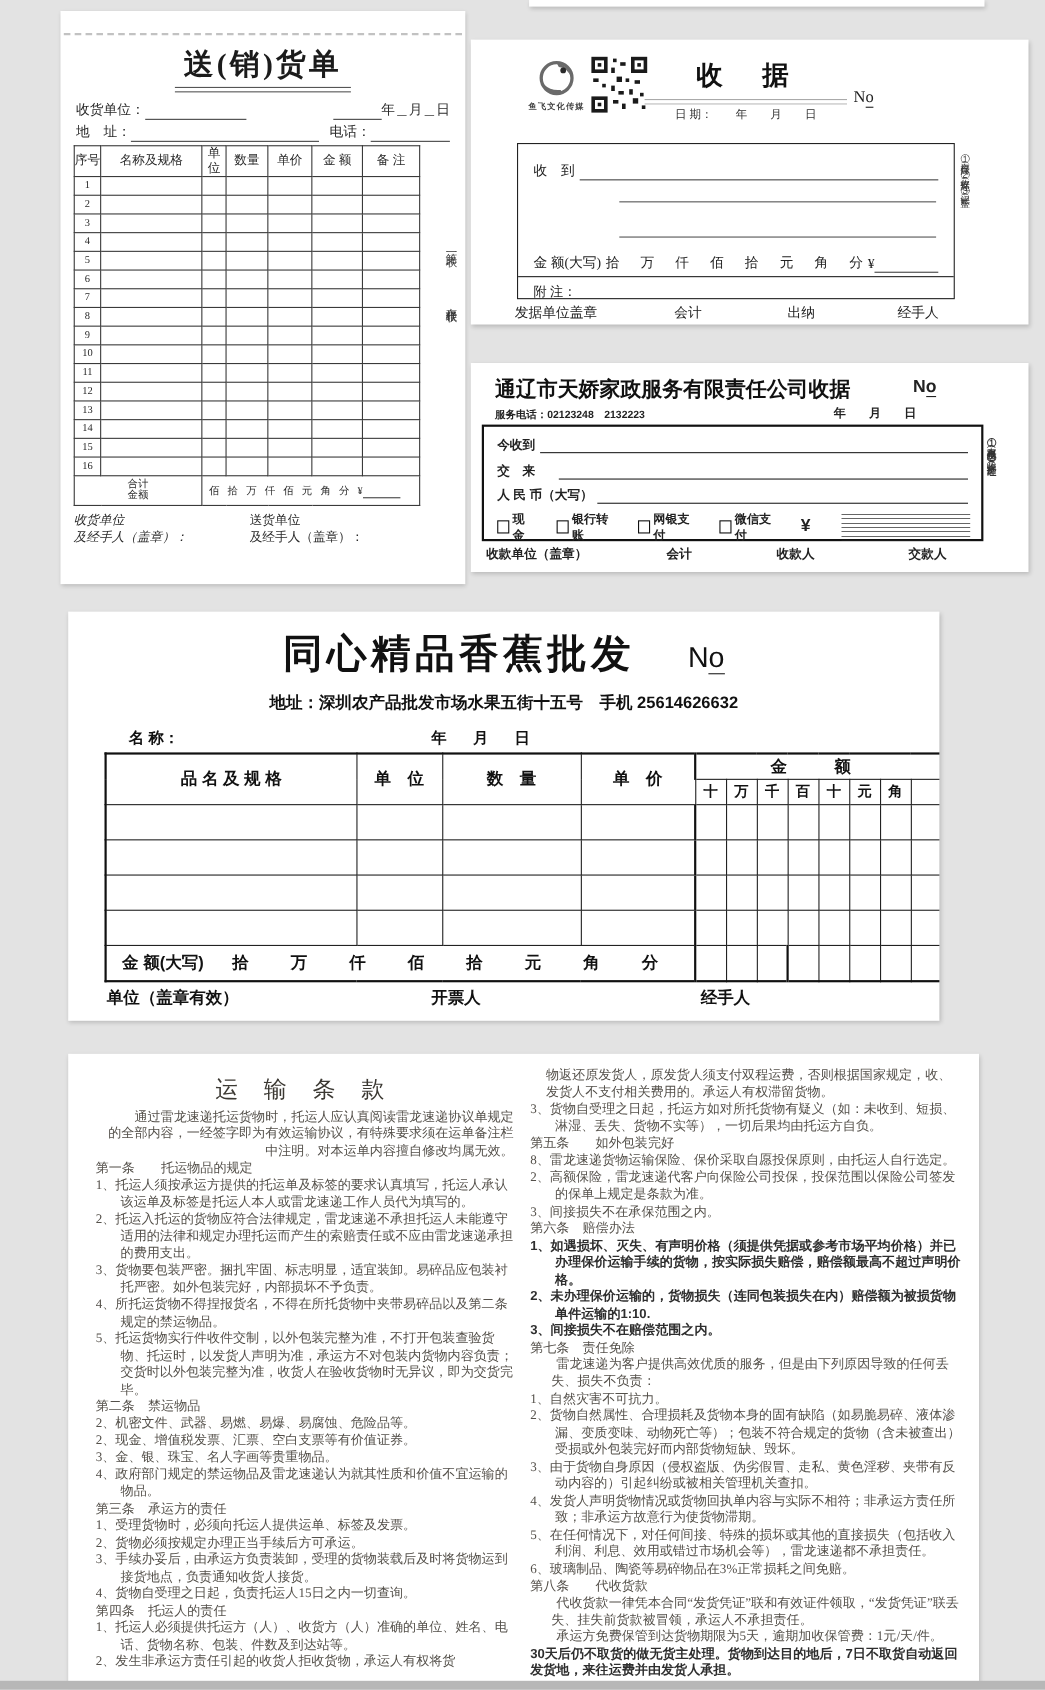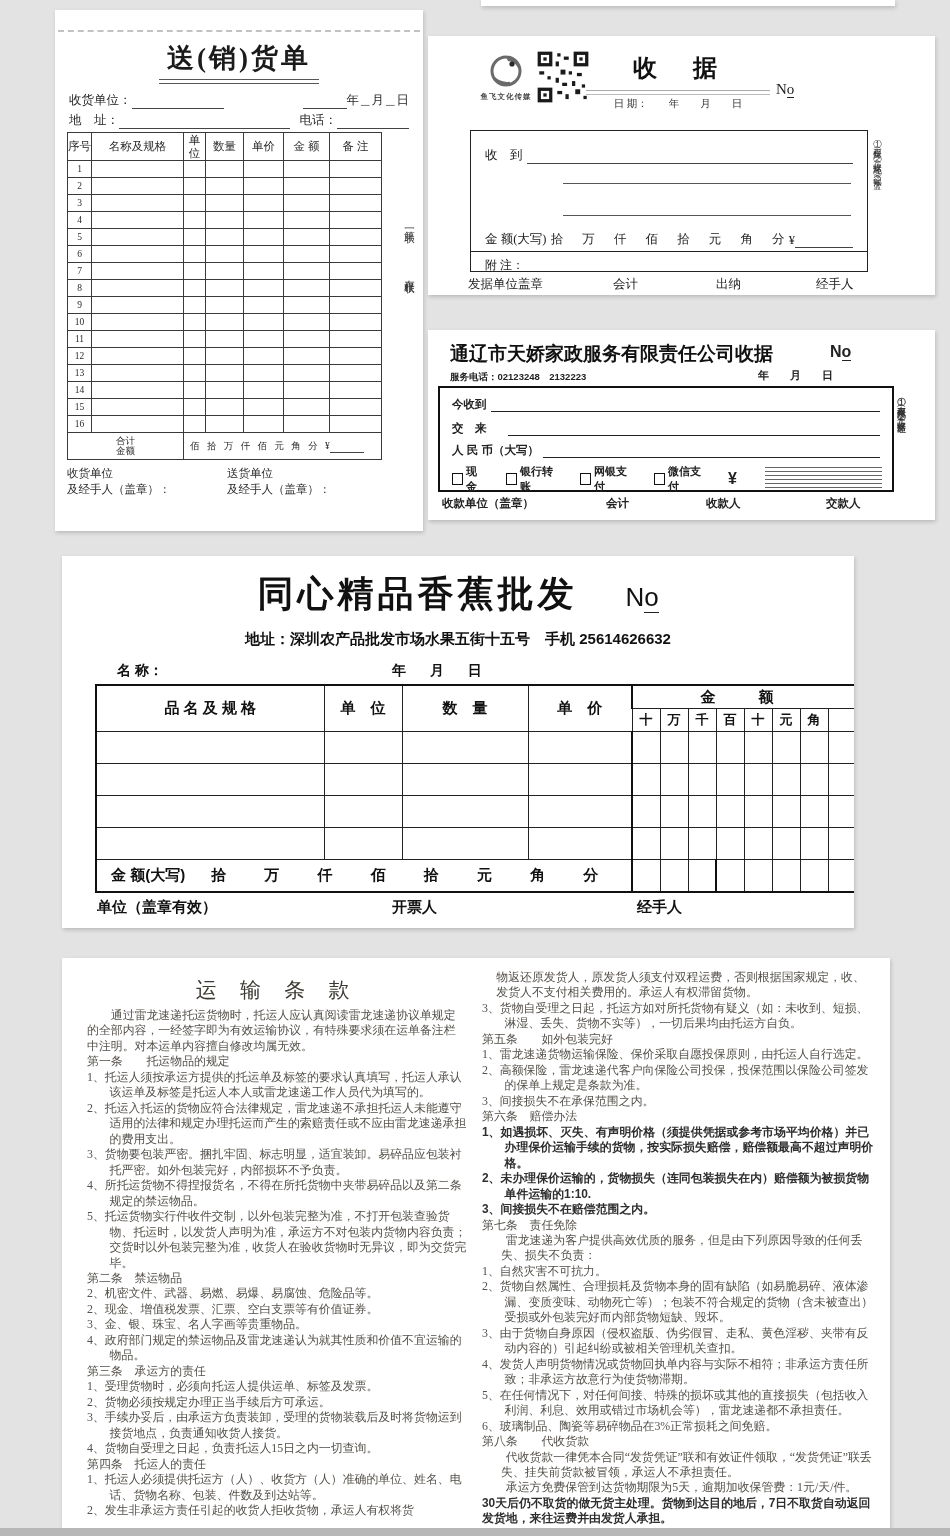--- a/index.html
+++ b/index.html
@@ -81,21 +81,21 @@
   .bn-words-units{flex:1;text-align:left;margin-left:26px;word-spacing:34px;}
   .bn-footer{position:absolute;left:0;top:342px;width:100%;font-size:15px;font-weight:bold;}
   .bn-footer span{position:absolute;white-space:nowrap;}
   
   #card-terms{left:62px;top:958px;width:828px;height:574px;color:#54504a;}
   .tm-title{position:absolute;left:25px;top:18px;width:380px;text-align:center;font-size:21px;letter-spacing:9px;color:#3c3933;}
   .tm-col{position:absolute;font-size:11.9px;line-height:1.3;}
   #tm-left{left:25px;top:50px;width:380px;}
   #tm-right{left:420px;top:12px;width:394px;}
   .tm-col p{margin:0;}
-  .t-p{text-indent:2em;}
+  .t-p{text-indent:2em;text-align:right;}
   .t-p0{}
   .t-h{}
   .t-li{padding-left:1.9em;text-indent:-1.9em;}
   .t-cont{padding-left:1.2em;}
   .t-ind{padding-left:1.6em;text-indent:0.4em;}
   .t-b{font-family:"Liberation Sans",sans-serif;font-weight:bold;color:#2e2e2e;}
 </style>
 </head>
 <body>
 
@@ -289,21 +289,21 @@
       <tr>
         <td colspan="2" class="dn-total-label">合计
 金额</td>
         <td colspan="5" class="dn-total-units">
           <span>佰 拾 万 仟 佰 元 角 分</span>
           <span>¥</span><span class="ul" style="width:34px;"></span>
         </td>
       </tr>
     </tbody>
   </table>
-  <div class="dn-sign" style="left:12px;">收货单位
+  <div class="dn-sign" style="left:12px;font-style:italic;">收货单位
 及经手人（盖章）：</div>
   <div class="dn-sign" style="left:172px;">送货单位
 及经手人（盖章）：</div>
   <div class="vtext dn-side" style="top:212px;font-size:10.5px;">第一联</div>
   <div class="vtext dn-side" style="top:262px;font-size:10.5px;">存根联</div>
 </div>
 
 <div class="card" id="card-receipt1">
   <svg class="r1-logo" width="44" height="40" viewBox="0 0 44 40">
     <circle cx="22" cy="19" r="14" fill="none" stroke="#6a6a6a" stroke-width="3"></circle>
@@ -566,21 +566,21 @@
       <p class="t-li">3、手续办妥后，由承运方负责装卸，受理的货物装载后及时将货物运到接货地点，负责通知收货人接货。</p>
       <p class="t-li">4、货物自受理之日起，负责托运人15日之内一切查询。</p>
       <p class="t-h">第四条　托运人的责任</p>
       <p class="t-li">1、托运人必须提供托运方（人）、收货方（人）准确的单位、姓名、电话、货物名称、包装、件数及到达站等。</p>
       <p class="t-li">2、发生非承运方责任引起的收货人拒收货物，承运人有权将货</p>
     </div>
   <div class="tm-col" id="tm-right">
       <p class="t-cont">物返还原发货人，原发货人须支付双程运费，否则根据国家规定，收、发货人不支付相关费用的。承运人有权滞留货物。</p>
       <p class="t-li">3、货物自受理之日起，托运方如对所托货物有疑义（如：未收到、短损、淋湿、丢失、货物不实等），一切后果均由托运方自负。</p>
       <p class="t-h">第五条　　如外包装完好</p>
-      <p class="t-li">1、雷龙速递货物运输保险、保价采取自愿投保原则，由托运人自行选定。</p>
+      <p class="t-li">8、雷龙速递货物运输保险、保价采取自愿投保原则，由托运人自行选定。</p>
       <p class="t-li">2、高额保险，雷龙速递代客户向保险公司投保，投保范围以保险公司签发的保单上规定是条款为准。</p>
       <p class="t-li">3、间接损失不在承保范围之内。</p>
       <p class="t-h">第六条　赔偿办法</p>
       <p class="t-li t-b">1、如遇损坏、灭失、有声明价格（须提供凭据或参考市场平均价格）并已办理保价运输手续的货物，按实际损失赔偿，赔偿额最高不超过声明价格。</p>
       <p class="t-li t-b">2、未办理保价运输的，货物损失（连同包装损失在内）赔偿额为被损货物单件运输的1:10.</p>
       <p class="t-li t-b">3、间接损失不在赔偿范围之内。</p>
       <p class="t-h">第七条　责任免除</p>
       <p class="t-ind">雷龙速递为客户提供高效优质的服务，但是由下列原因导致的任何丢失、损失不负责：</p>
       <p class="t-li">1、自然灾害不可抗力。</p>
       <p class="t-li">2、货物自然属性、合理损耗及货物本身的固有缺陷（如易脆易碎、液体渗漏、变质变味、动物死亡等）；包装不符合规定的货物（含未被查出）受损或外包装完好而内部货物短缺、毁坏。</p>

